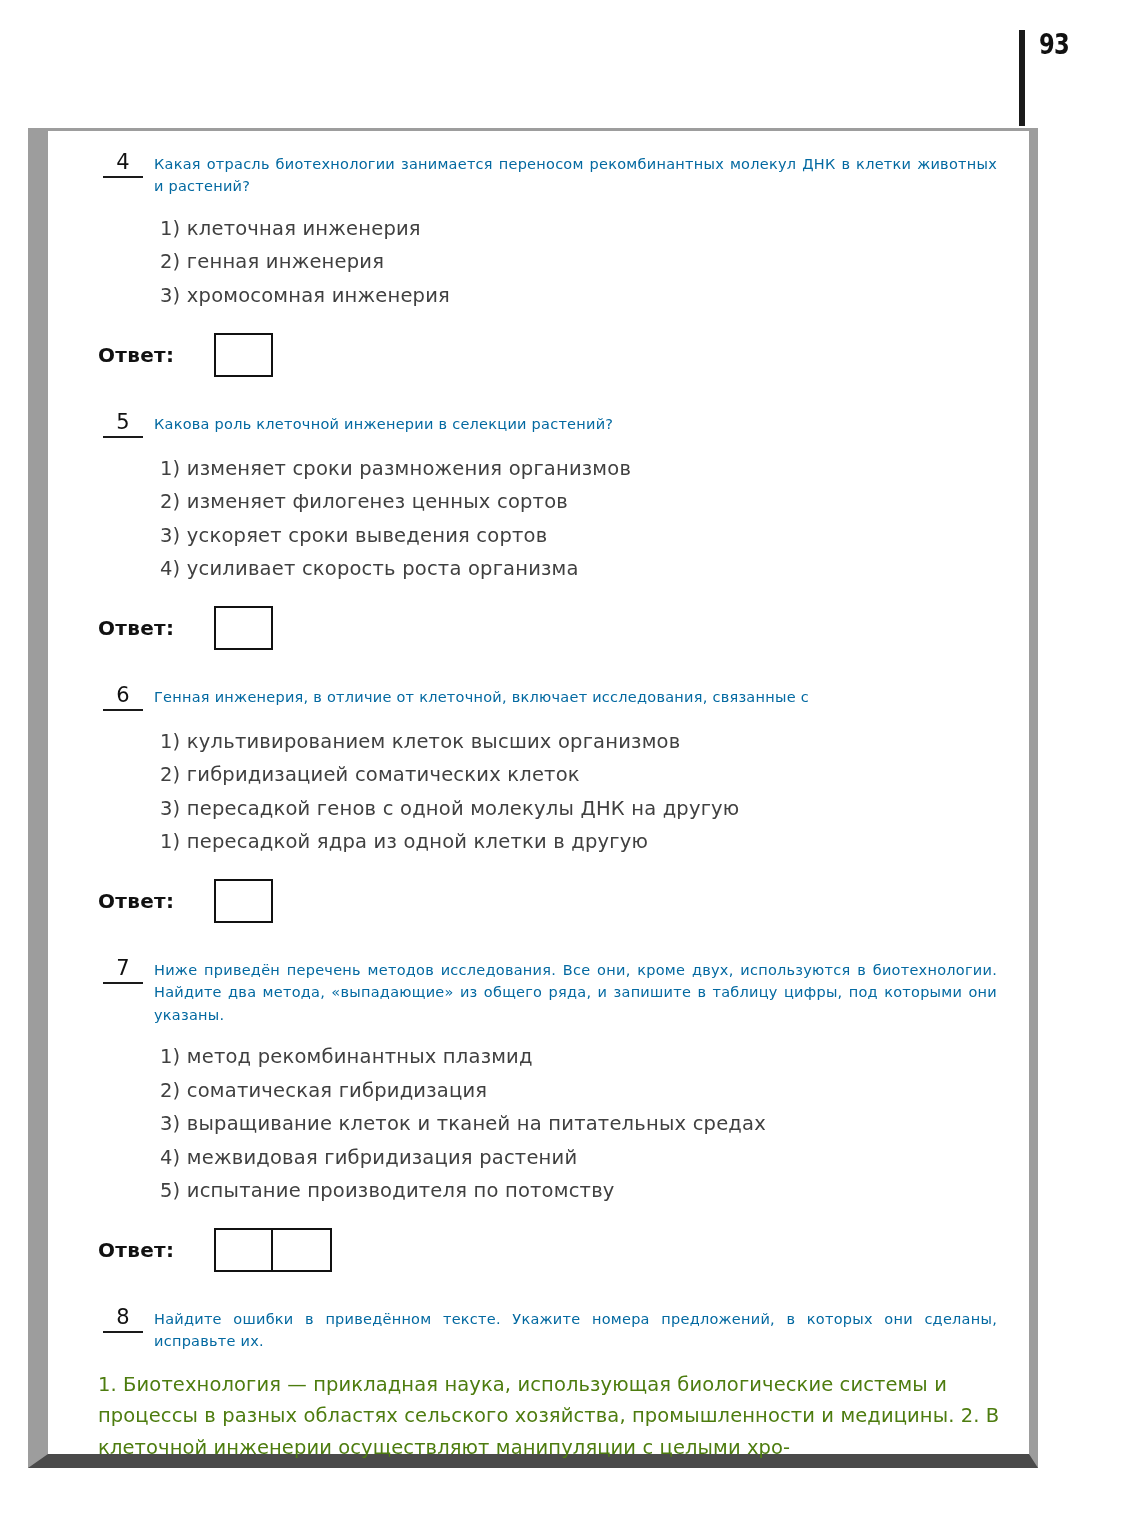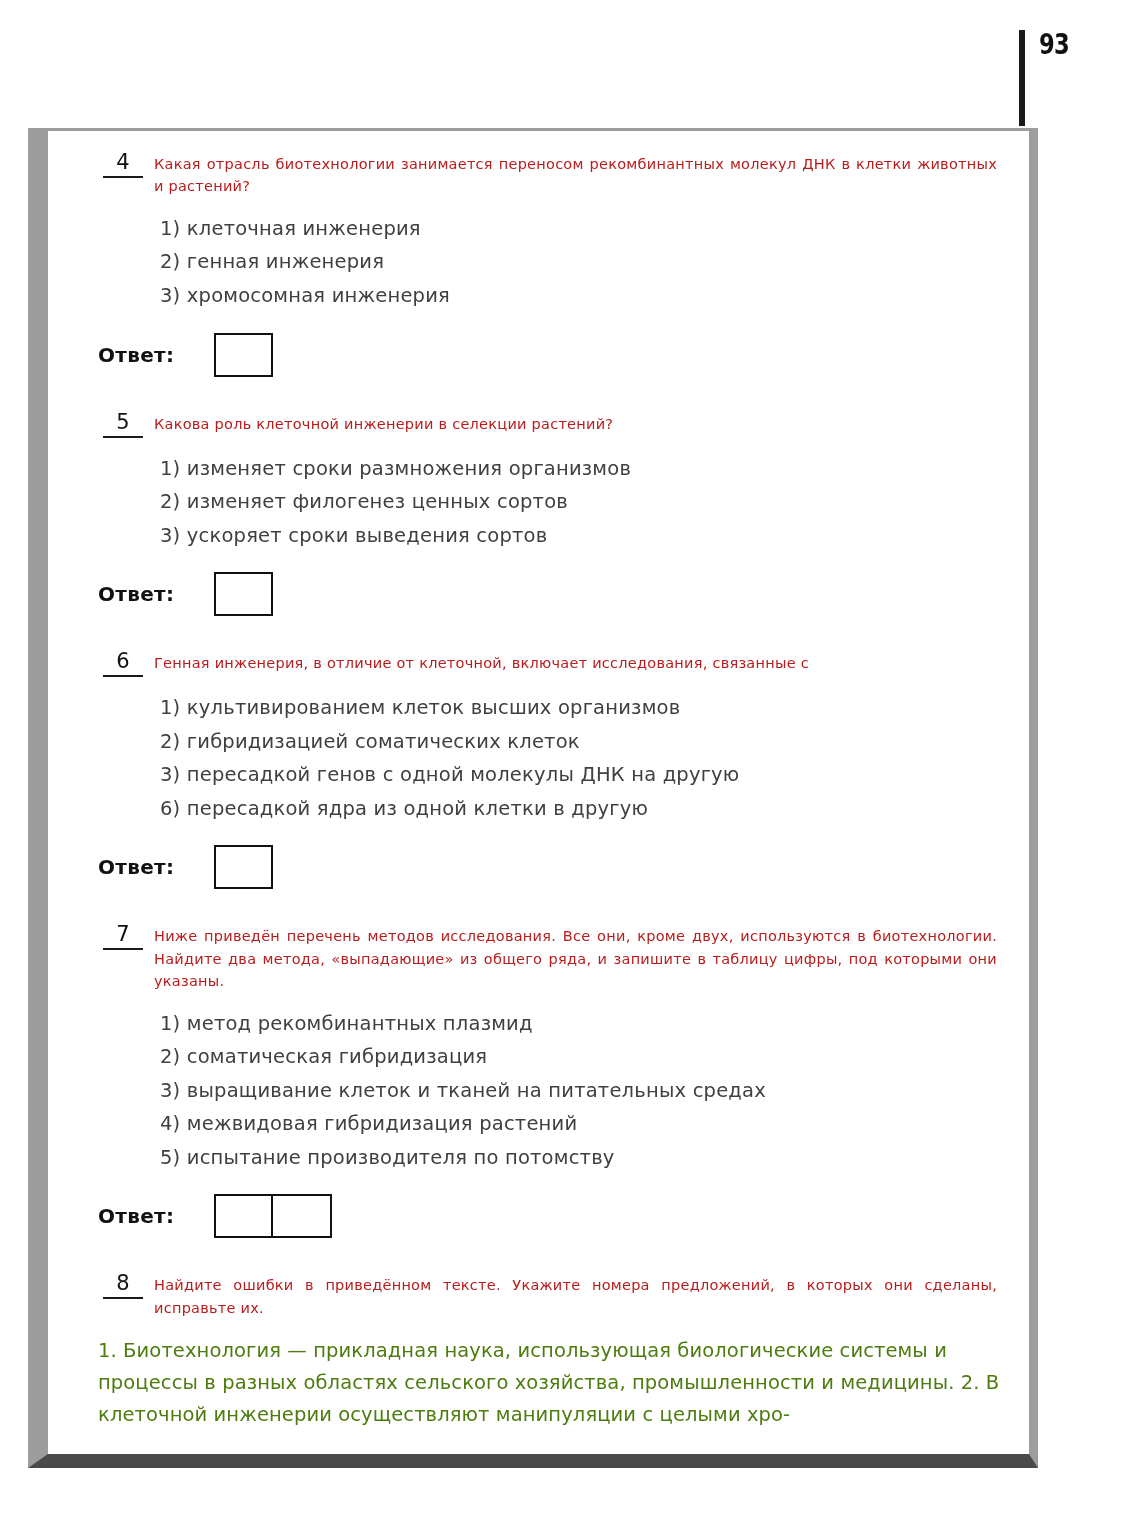--- a/index.html
+++ b/index.html
@@ -90,21 +90,21 @@
     width: 40px;
     height: 2px;
     background: #1a1a1a;
     margin: 3px auto 0 auto;
   }
   .task-stem {
     flex: 1 1 auto;
     font-size: 14.5px;
     line-height: 1.55;
     letter-spacing: 0.25px;
-    color: #b91c1c;
+    color: #0369a1;
     padding-top: 4px;
     padding-right: 6px;
     text-align: justify;
   }
 
   .options {
     margin: 14px 0 0 0;
     padding: 0;
     list-style: none;
   }
@@ -194,20 +194,21 @@
         <div class="task-num">
           <span class="digit">5</span>
           <span class="underline"></span>
         </div>
         <div class="task-stem">Какова роль клеточной инженерии в селекции растений?</div>
       </div>
       <ul class="options">
         <li>1)  изменяет сроки размножения организмов</li>
         <li>2)  изменяет филогенез ценных сортов</li>
         <li>3)  ускоряет сроки выведения сортов</li>
+        <li>4)  усиливает скорость роста организма</li>
       </ul>
       <div class="answer-row">
         <div class="answer-label">Ответ:</div>
         <div class="answer-box">
           <div class="answer-cell"></div>
         </div>
       </div>
     </div>
 
     <div class="gap-lg"></div>
@@ -217,21 +218,21 @@
         <div class="task-num">
           <span class="digit">6</span>
           <span class="underline"></span>
         </div>
         <div class="task-stem">Генная инженерия, в отличие от клеточной, включает исследования, связанные с</div>
       </div>
       <ul class="options">
         <li>1)  культивированием клеток высших организмов</li>
         <li>2)  гибридизацией соматических клеток</li>
         <li>3)  пересадкой генов с одной молекулы ДНК на другую</li>
-        <li>6)  пересадкой ядра из одной клетки в другую</li>
+        <li>1)  пересадкой ядра из одной клетки в другую</li>
       </ul>
       <div class="answer-row">
         <div class="answer-label">Ответ:</div>
         <div class="answer-box">
           <div class="answer-cell"></div>
         </div>
       </div>
     </div>
 
     <div class="gap-lg"></div>

